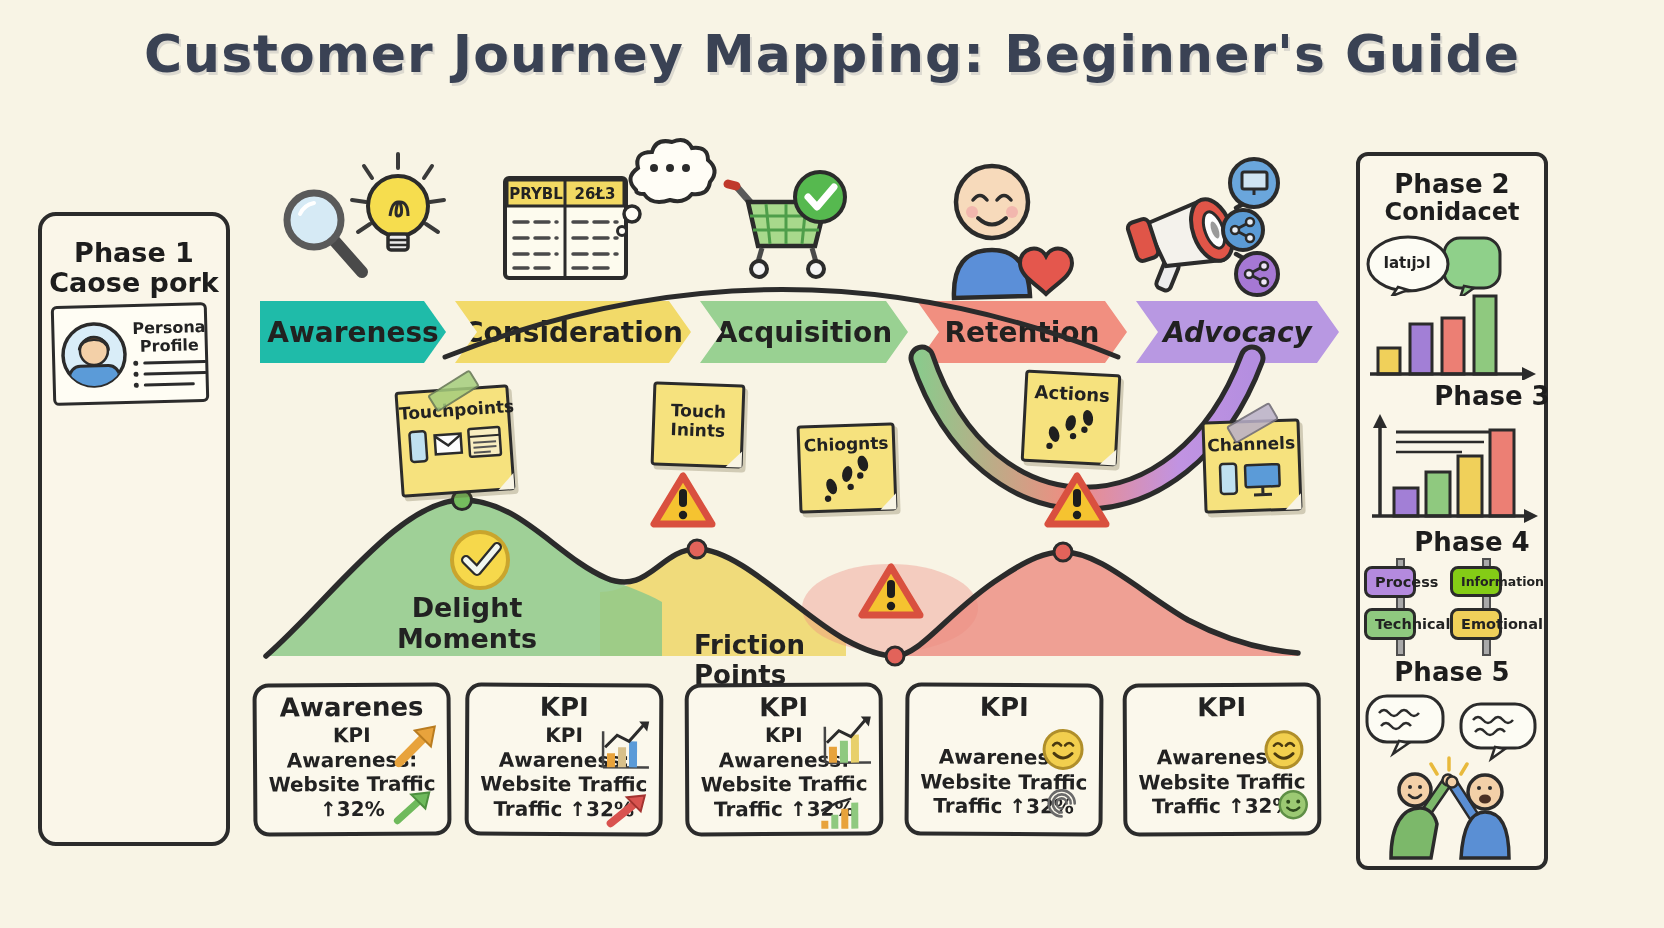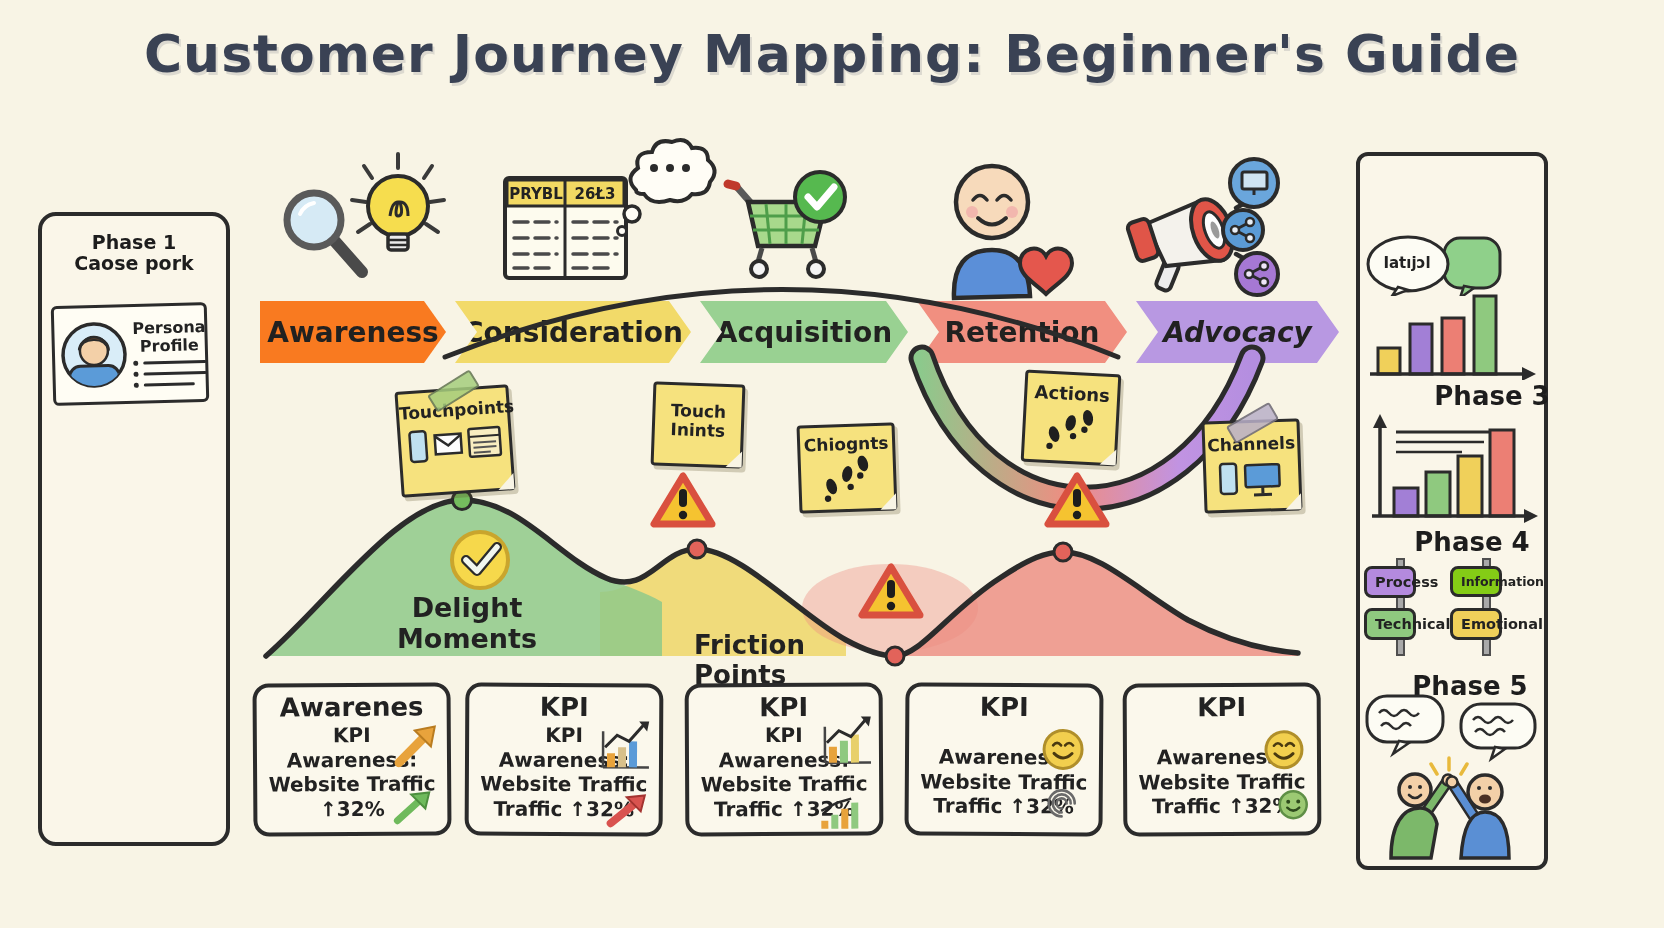--- a/index.html
+++ b/index.html
@@ -25,21 +25,21 @@
   .p-line{display:flex;align-items:center;margin-top:6px;}
   .p-line .dot{width:5px;height:5px;background:#2b2b2b;border-radius:50%;margin-right:5px;}
   .p-line .bar{height:3px;background:#2b2b2b;flex:1;border-radius:2px;}
 
   
   .banner{left:260px;top:301px;width:1062px;height:62px;display:flex;gap:9px;z-index:1;}
   .stage{height:100%;display:flex;align-items:center;justify-content:center;
          font-size:28px;font-weight:bold;color:#161616;opacity:.95;
          clip-path:polygon(0 0,calc(100% - 22px) 0,100% 50%,calc(100% - 22px) 100%,0 100%,22px 50%);}
   .stage.first{clip-path:polygon(0 0,calc(100% - 22px) 0,100% 50%,calc(100% - 22px) 100%,0 100%);}
-  .st-awareness{background:#f97316;flex:0 0 186px;}
+  .st-awareness{background:#14b8a6;flex:0 0 186px;}
   .st-consideration{background:#f2d963;flex:0 0 236px;}
   .st-acquisition{background:#94cf8e;flex:0 0 208px;}
   .st-retention{background:#f18a7b;flex:0 0 210px;}
   .st-advocacy{background:#b593e2;flex:0 0 203px;font-style:italic;}
 
   
   #art{left:0;top:0;z-index:2;pointer-events:none;}
 
   
   .z3{z-index:3;}
@@ -258,21 +258,21 @@
         <circle cx="1077" cy="515" r="4.2" fill="#1d1d1d"></circle>
     </g>
   </svg>
 
   <div class="abs title z3">Customer Journey Mapping: Beginner's Guide</div>
 
   <div class="abs z3 tbl-head" style="left:508px;width:56px;">PRYBL</div>
   <div class="abs z3 tbl-head" style="left:567px;width:56px;">26Ł3</div>
 
   <div class="abs panel left-panel z3">
-    <div class="panel-head" style="margin-top:16px;font-size:19px;">
+    <div class="panel-head" style="margin-top:22px;font-size:27px;">
       <div>Phase 1</div>
       <div>Caose pork</div>
     </div>
     <div class="abs persona-card">
       <svg width="70" height="70" style="position:static;flex:0 0 70px;">
         <circle cx="35" cy="35" r="31" fill="#d9edf8" stroke="#2b2b2b" stroke-width="3.5"></circle>
         <g clip-path="url(#avclip)">
           <rect x="10" y="46" width="50" height="26" rx="11" fill="#5b9bd8" stroke="#2b2b2b" stroke-width="3"></rect>
           <circle cx="35" cy="31" r="14" fill="#f3d0a8" stroke="#2b2b2b" stroke-width="2.5"></circle>
           <path d="M20,30 a15,13 0 0 1 30,1 q-3,-11 -15,-11 q-12,0 -15,10 z" fill="#74492a" stroke="#2b2b2b" stroke-width="2"></path>
@@ -465,20 +465,24 @@
     </svg>
     <svg width="32" height="32" style="right:8px;top:102px;">
       <circle cx="16" cy="16" r="13.5" fill="#9cc973" stroke="#5f8f46" stroke-width="2.5"></circle>
       <circle cx="11" cy="13" r="2" fill="#2e4a1d"></circle>
         <circle cx="21" cy="13" r="2" fill="#2e4a1d"></circle>
       <path d="M10,19 q6,6 12,0" fill="none" stroke="#2e4a1d" stroke-width="2.4" stroke-linecap="round"></path>
     </svg>
   </div>
 
   <div class="abs panel right-panel z3">
+    <div class="rp panel-head" style="top:14px;">
+      <div>Phase 2</div>
+      <div style="font-size:24px;">Conidacet</div>
+    </div>
     <svg class="rp" style="top:76px;left:4px;" width="176" height="64">
       <rect x="80" y="6" width="56" height="50" rx="16" fill="#8fd08a" stroke="#2b2b2b" stroke-width="3"></rect>
       <path d="M100,54 l-4,12 l14,-10 z" fill="#8fd08a" stroke="#2b2b2b" stroke-width="2.5"></path>
       <ellipse cx="44" cy="32" rx="40" ry="27" fill="#fdfcf4" stroke="#2b2b2b" stroke-width="3"></ellipse>
       <path d="M34,55 l-6,9 l16,-6 z" fill="#fdfcf4" stroke="#2b2b2b" stroke-width="2.5"></path>
     </svg>
     <div class="bubble-txt" style="left:12px;top:98px;width:70px;">Iatıjɔl</div>
     <svg class="rp" style="top:138px;left:4px;" width="176" height="86">
       <rect x="14" y="54" width="22" height="26" fill="#f0d05a" stroke="#2b2b2b" stroke-width="3"></rect>
       <rect x="46" y="30" width="22" height="50" fill="#a27fd6" stroke="#2b2b2b" stroke-width="3"></rect>
@@ -501,21 +505,21 @@
       <line x1="8" y1="102" x2="162" y2="102" stroke="#2b2b2b" stroke-width="3.5"></line>
       <polygon points="160,95 174,102 160,109" fill="#2b2b2b"></polygon>
     </svg>
     <div class="rp panel-head" style="top:372px;padding-left:20px;">Phase 4</div>
     <div class="post" style="left:36px;top:402px;height:98px;"></div>
     <div class="post" style="left:122px;top:402px;height:98px;"></div>
     <div class="sign" style="left:4px;top:410px;background:#b48ade;">Process</div>
     <div class="sign" style="left:90px;top:410px;background:#84cc16;font-size:12.5px;">Information</div>
     <div class="sign" style="left:4px;top:452px;background:#8fc97f;">Technical</div>
     <div class="sign" style="left:90px;top:452px;background:#f0d05a;">Emotional</div>
-    <div class="rp panel-head" style="top:516px;padding-left:18px;">Phase 5</div>
+    <div class="rp panel-head" style="top:502px;">Phase 5</div>
     <svg class="rp" style="top:536px;left:3px;" width="178" height="168">
       <g>
         <rect x="4" y="4" width="76" height="46" rx="20" fill="#fdfcf4" stroke="#2b2b2b" stroke-width="3"></rect>
         <path d="M36,49 l-6,13 l16,-11 z" fill="#fdfcf4" stroke="#2b2b2b" stroke-width="2.5"></path>
         <path d="M16,21 q5,-6 10,0 t10,0 t10,0 t10,0" fill="none" stroke="#2b2b2b" stroke-width="2.5"></path>
         <path d="M18,34 q5,-6 10,0 t10,0 t10,0" fill="none" stroke="#2b2b2b" stroke-width="2.5"></path>
       </g>
       <g>
         <rect x="98" y="12" width="74" height="44" rx="20" fill="#fdfcf4" stroke="#2b2b2b" stroke-width="3"></rect>
         <path d="M132,55 l-4,12 l14,-10 z" fill="#fdfcf4" stroke="#2b2b2b" stroke-width="2.5"></path>

